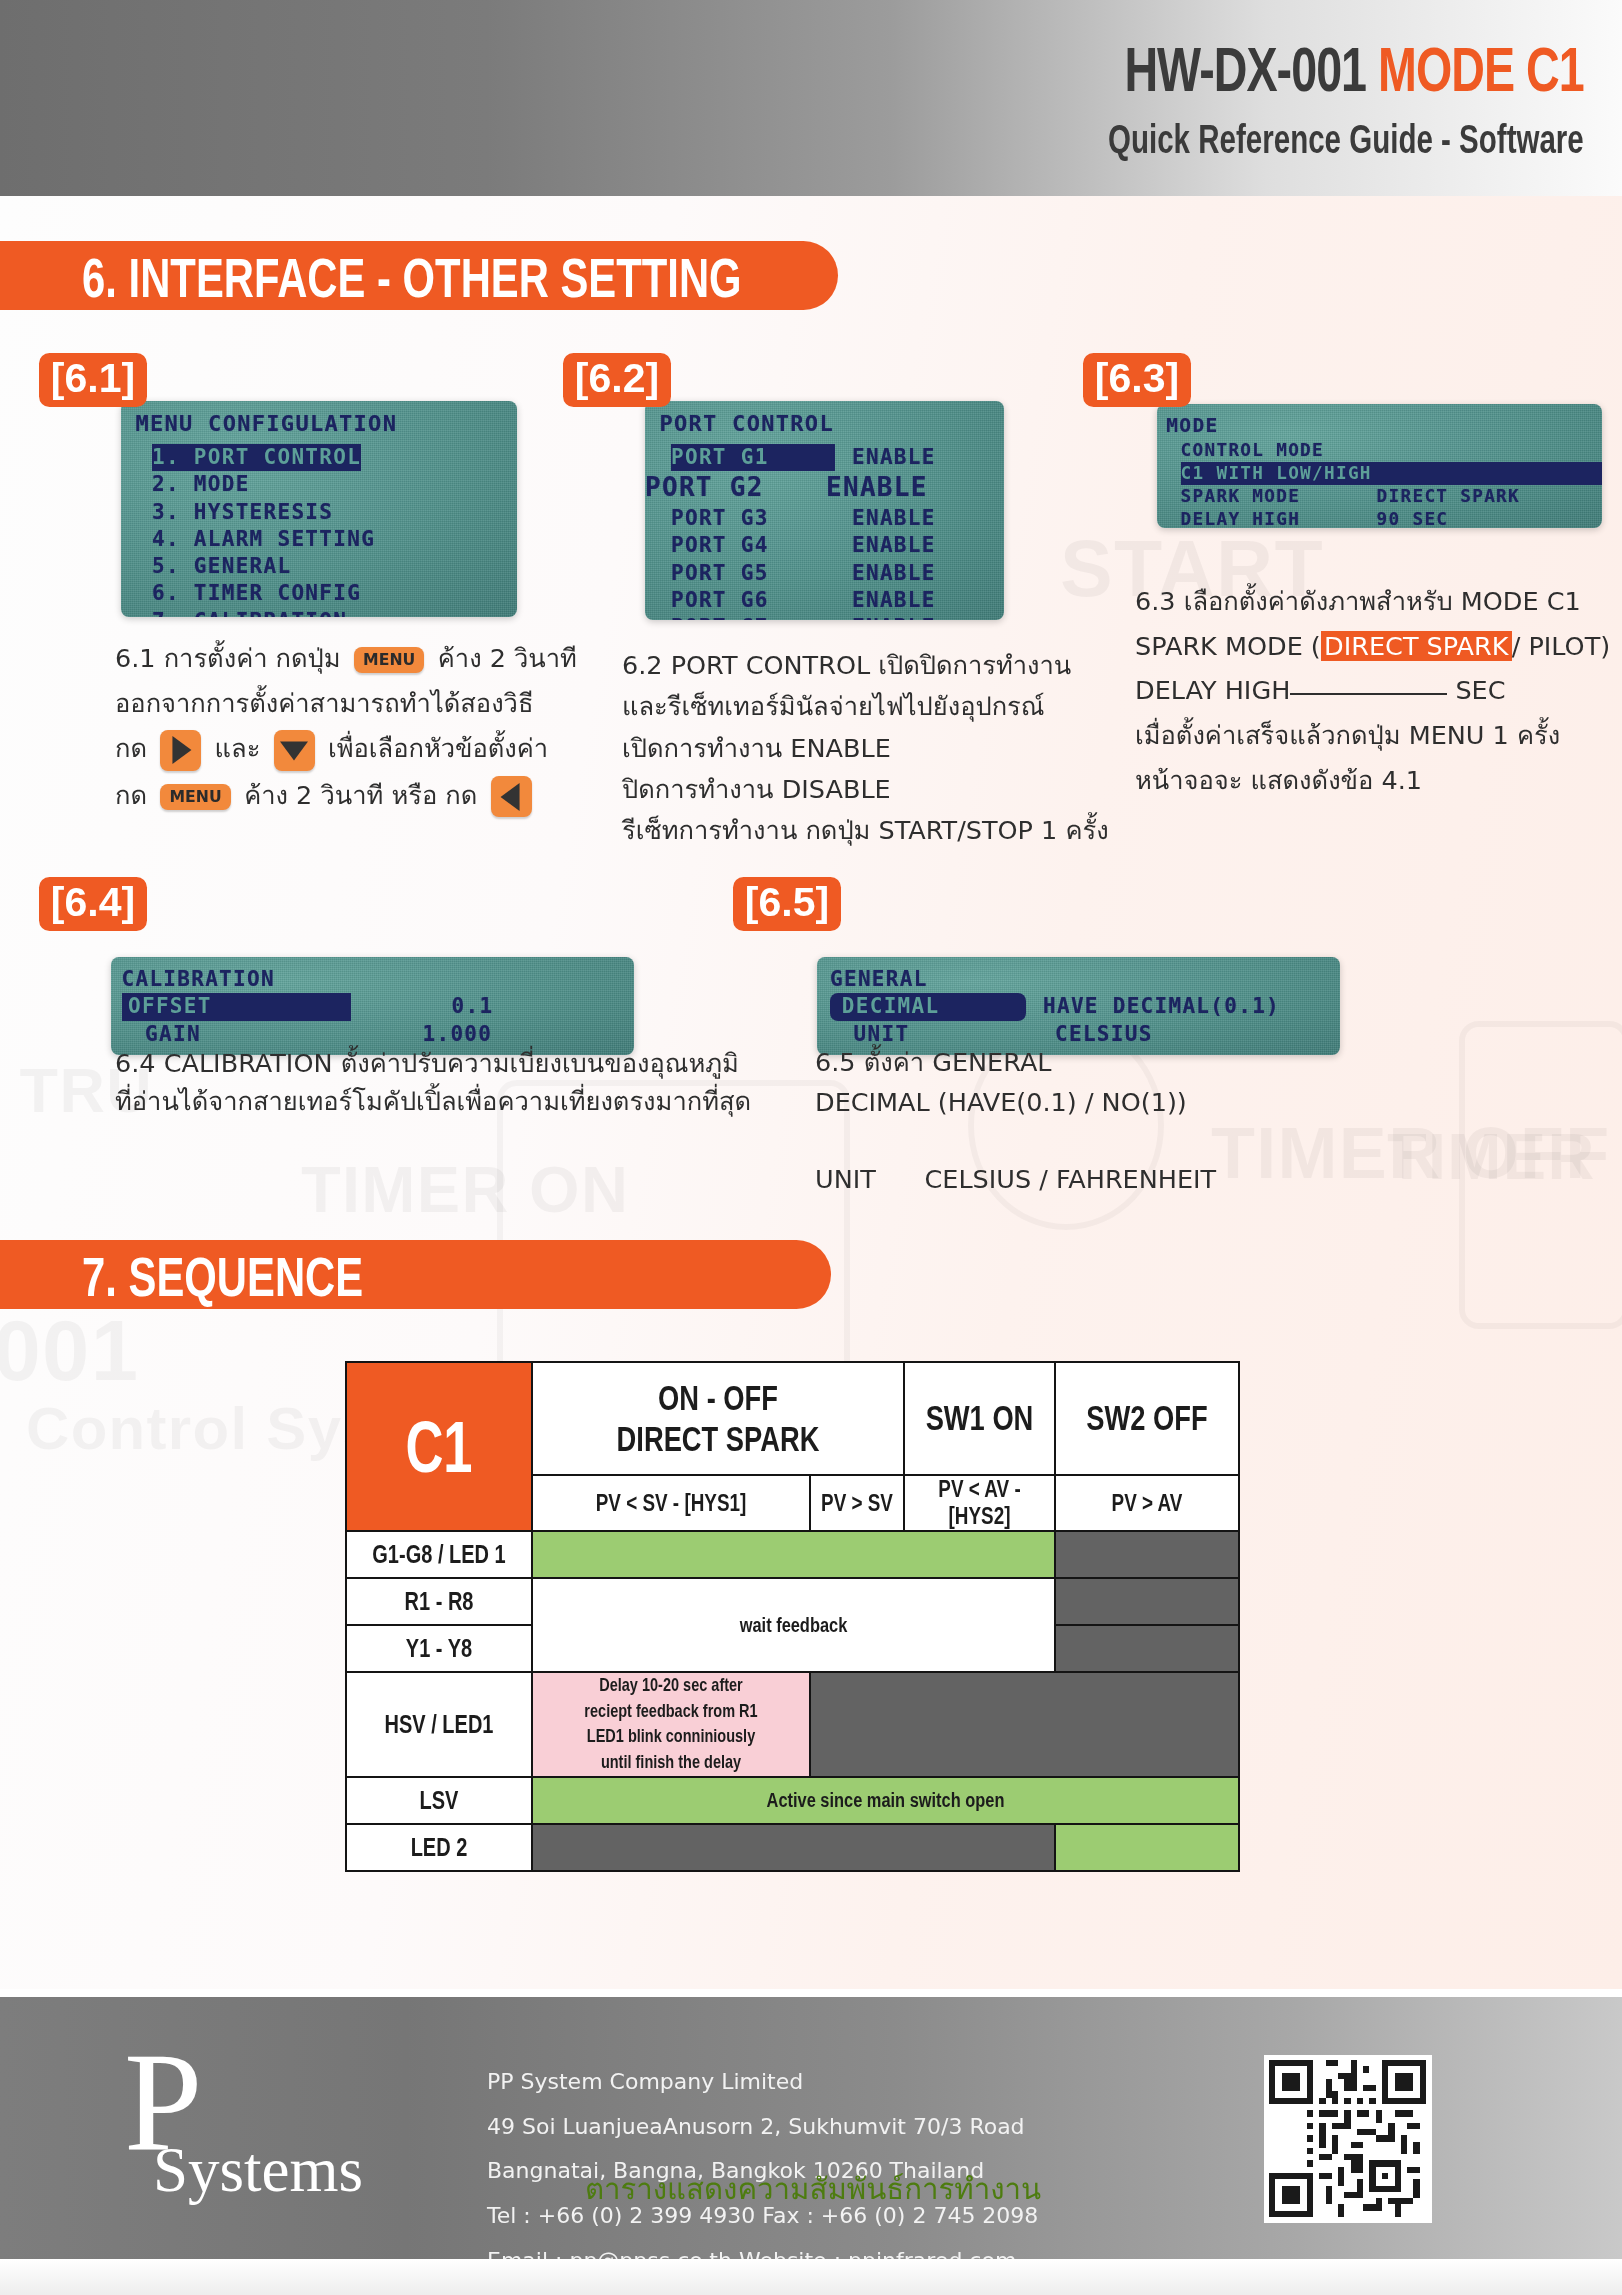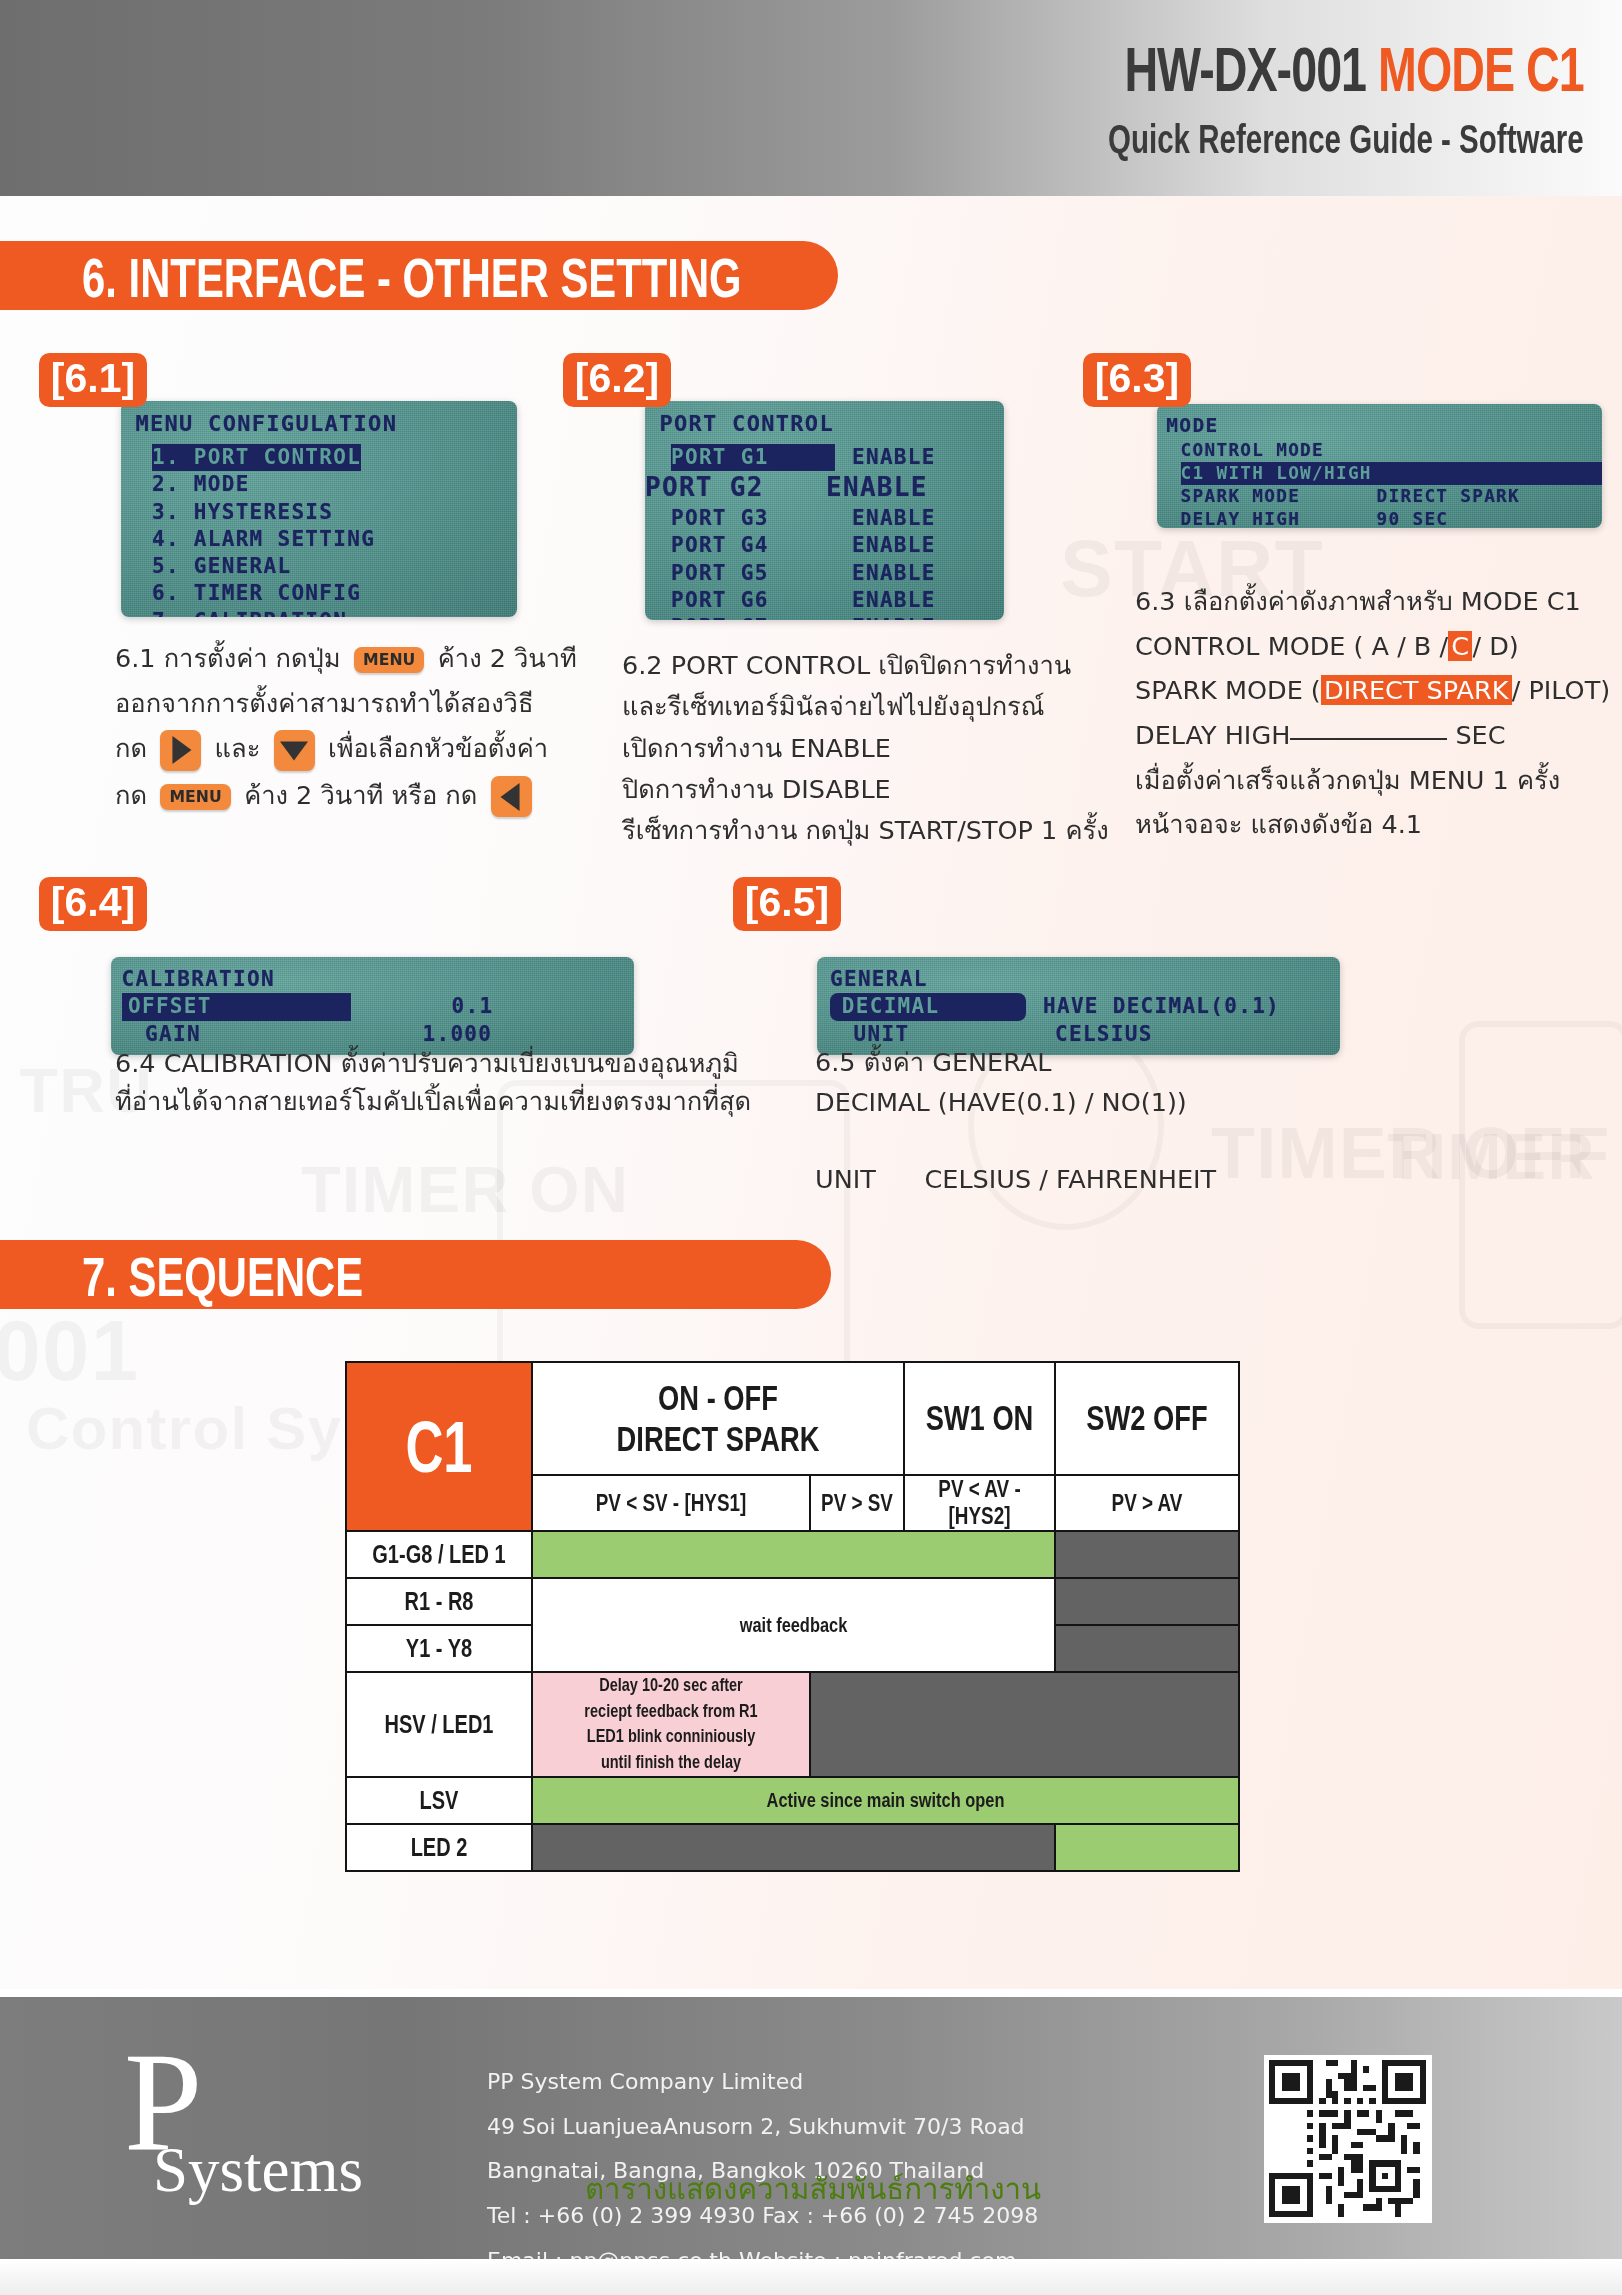--- a/index.html
+++ b/index.html
@@ -334,23 +334,20 @@
     <span>DIRECT SPARK</span>
   </div>
   <div class="lcd-line" style="font-size:17.7px; display:flex; padding-left:23.6px;">
     <span style="width:196px;">DELAY HIGH</span>
     <span>90 SEC</span>
   </div>
 </div>
 
 <div class="bodytext" style="left:1135px; top:579px; width:484px; line-height:1.75;">
   <div>6.3 เลือกตั้งค่าดังภาพสำหรับ MODE C1</div>
-  <div>
-    <span>CONTROL MODE ( A / B /</span><span class="hl-or">C</span><span>/ D)</span>
-  </div>
   <div>
     <span>SPARK MODE (</span><span class="hl-or">DIRECT SPARK</span><span>/ PILOT)</span>
   </div>
   <div>
     <span>DELAY HIGH</span><span class="blankline"></span> <span>SEC</span>
   </div>
   <div>เมื่อตั้งค่าเสร็จแล้วกดปุ่ม MENU 1 ครั้ง</div>
   <div>หน้าจอจะ แสดงดังข้อ 4.1</div>
 </div>
 

